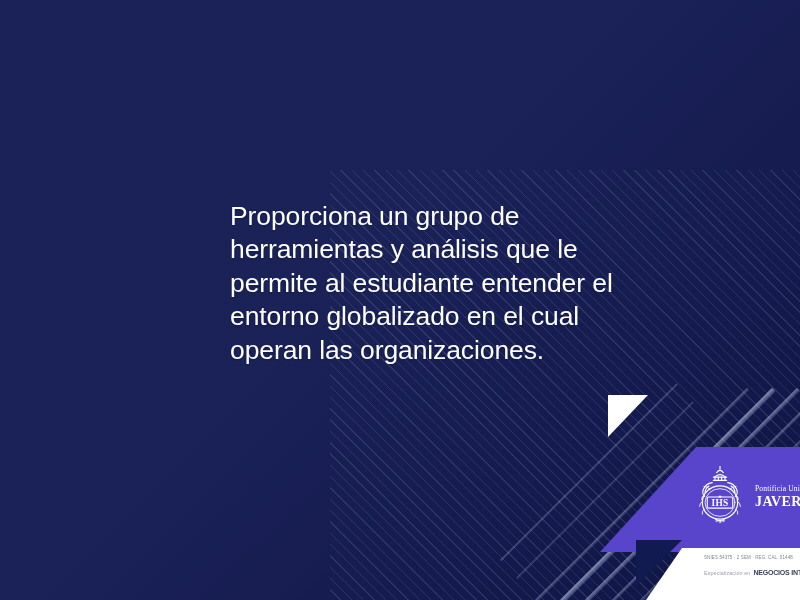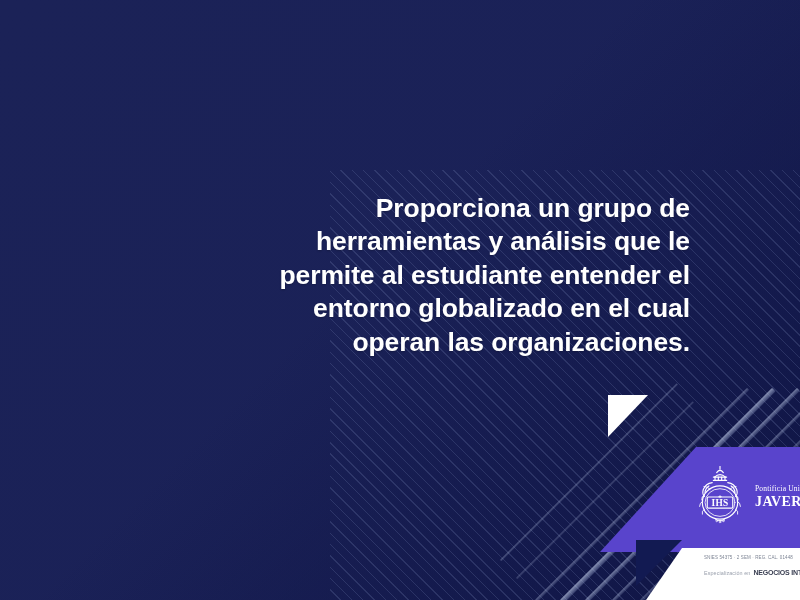--- a/index.html
+++ b/index.html
@@ -138,26 +138,25 @@
   }
   .program-pre{font-size:5.4px;color:#9aa0ad;letter-spacing:.1px;}
   .program-name{
     font-size:7px;font-weight:700;color:#3a3f52;
     letter-spacing:-.2px;
   }
 
   
   .body-text{
     position:absolute;
-    left:230px;top:192px;width:460px;
-    text-align:right;
+    left:230px;top:200px;width:460px;
     color:#ffffff;
     font-size:26.5px;
     line-height:1.26;
-    font-weight:700;
+    font-weight:400;
     letter-spacing:-0.1px;
     text-shadow:0 1px 2px rgba(0,0,0,.22);
     white-space:pre-line;
   }
 </style>
 </head>
 <body>
 
 <div id="slide">
 

